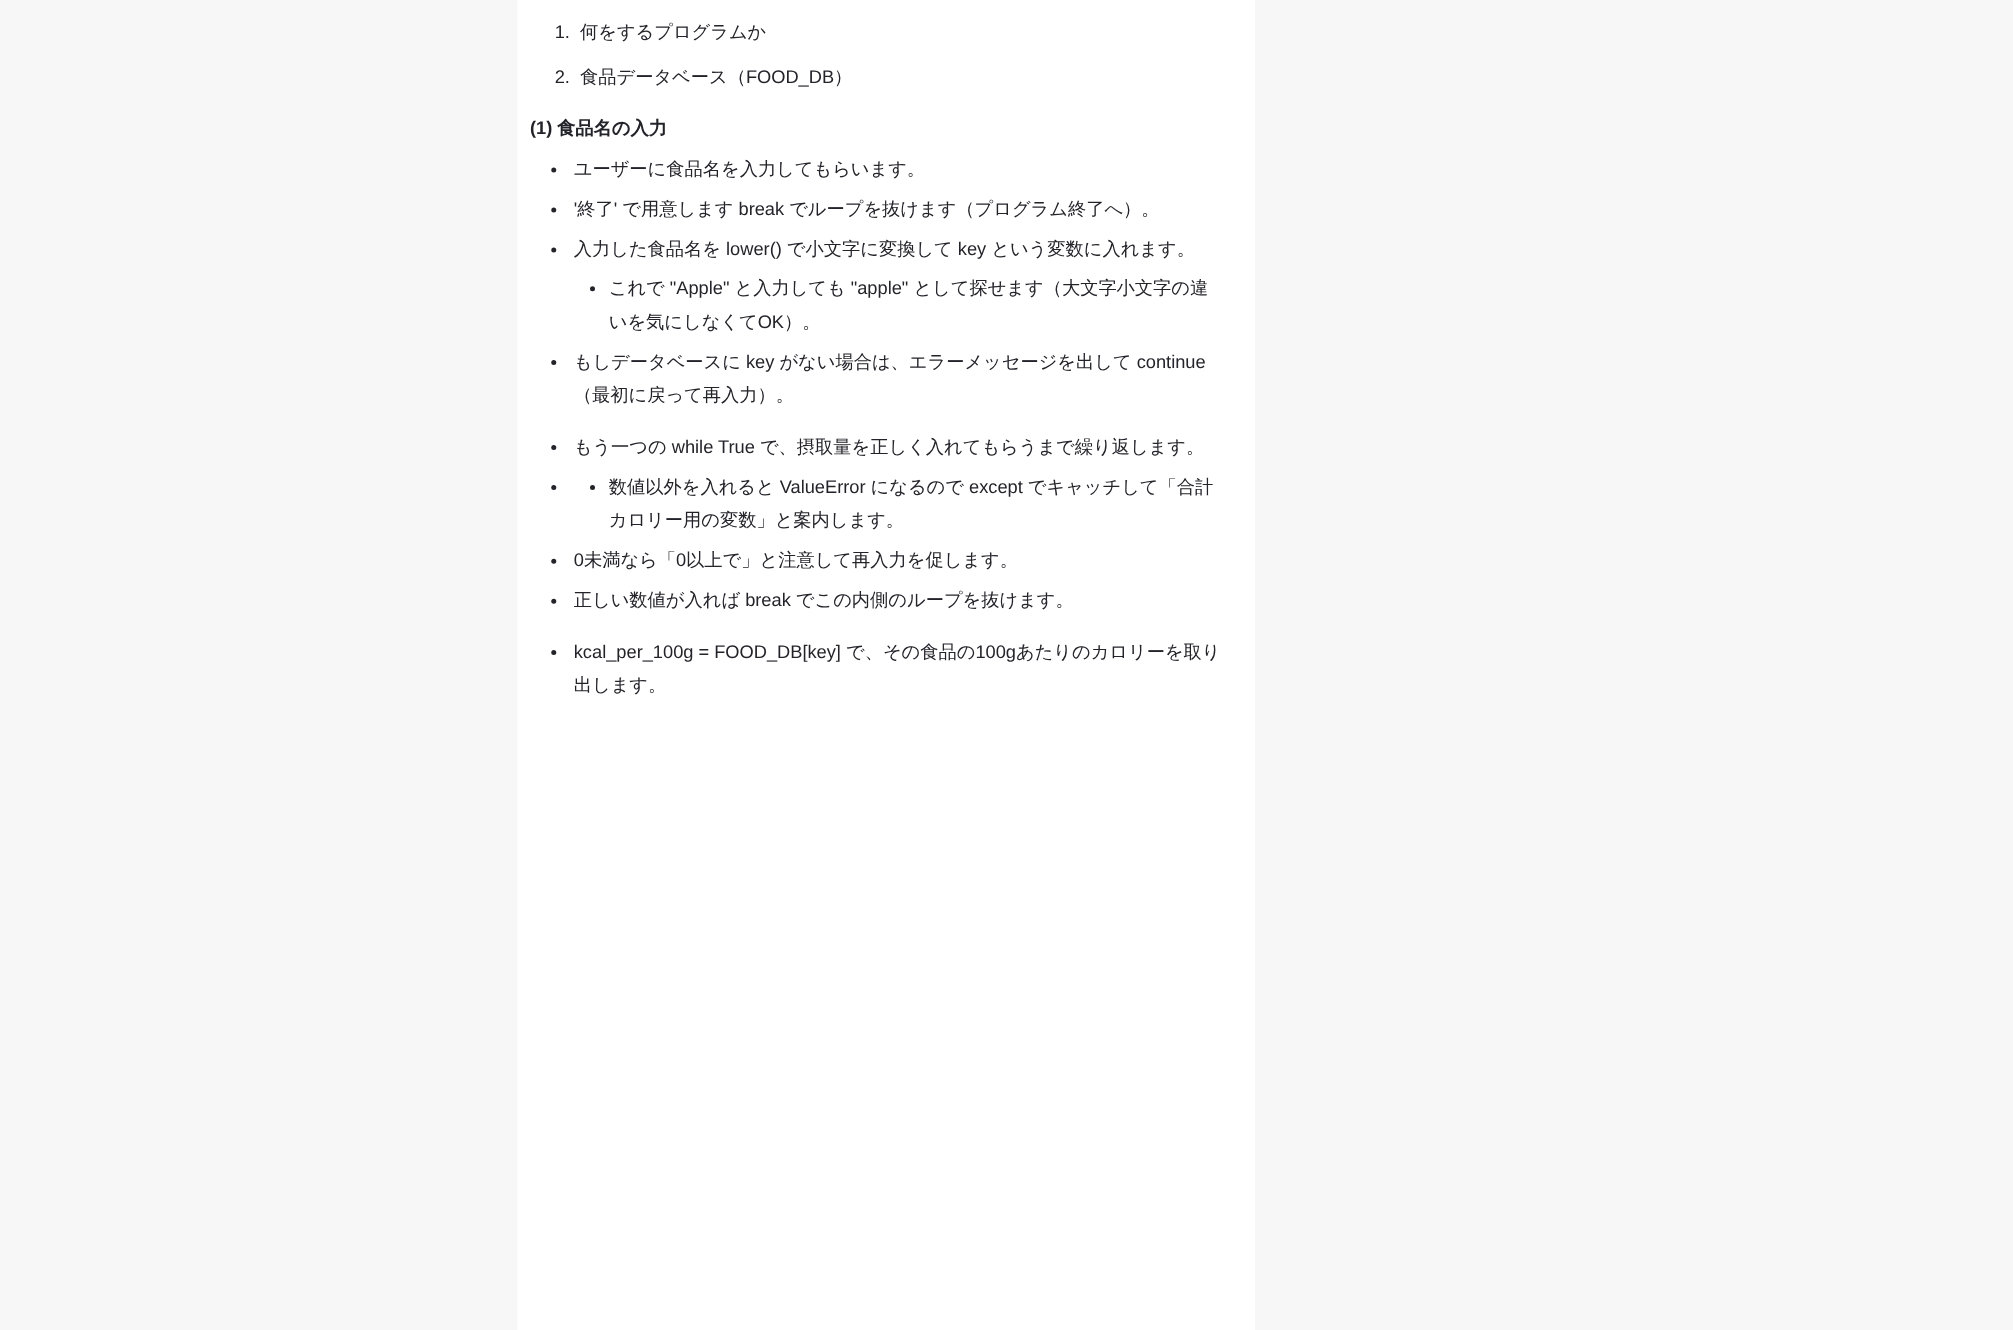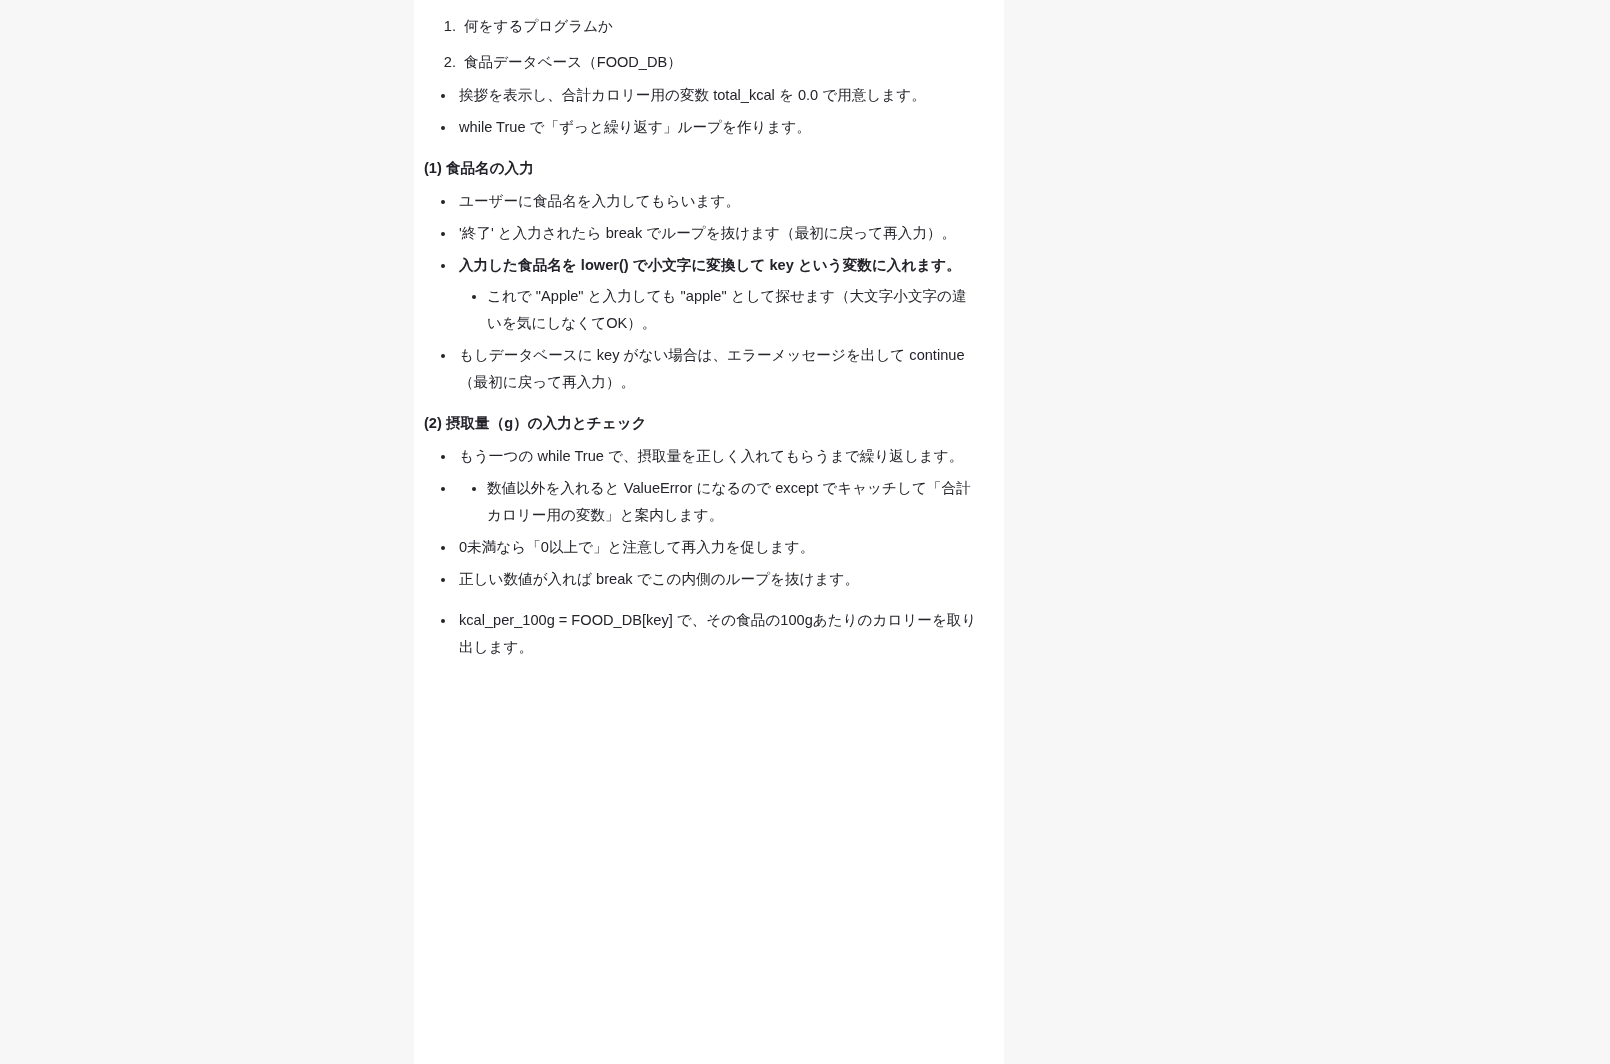--- a/index.html
+++ b/index.html
@@ -61,56 +61,51 @@
     margin: 3px 0;
   }
   p.sect {
     margin: 14px 0 6px 0;
     padding: 0;
     font-weight: bold;
   }
   li::marker {
     color: #23232a;
   }
-  .row { display: block; font-weight: bold; }
+  .row { display: block; }
 </style>
 </head>
 <body>
 
 <div class="page">
   <div class="doc-panel">
     <div class="doc-inner">
 
       <ol class="top-list" start="1">
         <li>何をするプログラムか</li>
       </ol>
 
       <ol class="top-list" start="2">
         <li>食品データベース（FOOD_DB）</li>
       </ol>
 
-      <ul class="bul">
-        <li>挨拶を表示し、合計カロリー用の変数 total_kcal を 0.0 で用意します。</li>
-        <li>while True で「ずっと繰り返す」ループを作ります。</li>
-      </ul>
 
       <p class="sect">(1) 食品名の入力</p>
       <ul class="bul">
         <li>ユーザーに食品名を入力してもらいます。</li>
-        <li>'終了' と入力されたら break でループを抜けます（最初に戻って再入力）。</li>
+        <li>'終了' で用意します break でループを抜けます（プログラム終了へ）。</li>
         <li>
           <span class="row">入力した食品名を lower() で小文字に変換して key という変数に入れます。</span>
           <ul class="sub">
             <li>これで "Apple" と入力しても "apple" として探せます（大文字小文字の違いを気にしなくてOK）。</li>
           </ul>
         </li>
         <li>もしデータベースに key がない場合は、エラーメッセージを出して continue（最初に戻って再入力）。</li>
       </ul>
 
-      <p class="sect">(2) 摂取量（g）の入力とチェック</p>
       <ul class="bul">
         <li>もう一つの while True で、摂取量を正しく入れてもらうまで繰り返します。</li>
         <li>
           <ul class="sub">
             <li>数値以外を入れると ValueError になるので except でキャッチして「合計カロリー用の変数」と案内します。</li>
           </ul>
         </li>
         <li>0未満なら「0以上で」と注意して再入力を促します。</li>
         <li>正しい数値が入れば break でこの内側のループを抜けます。</li>
       </ul>

